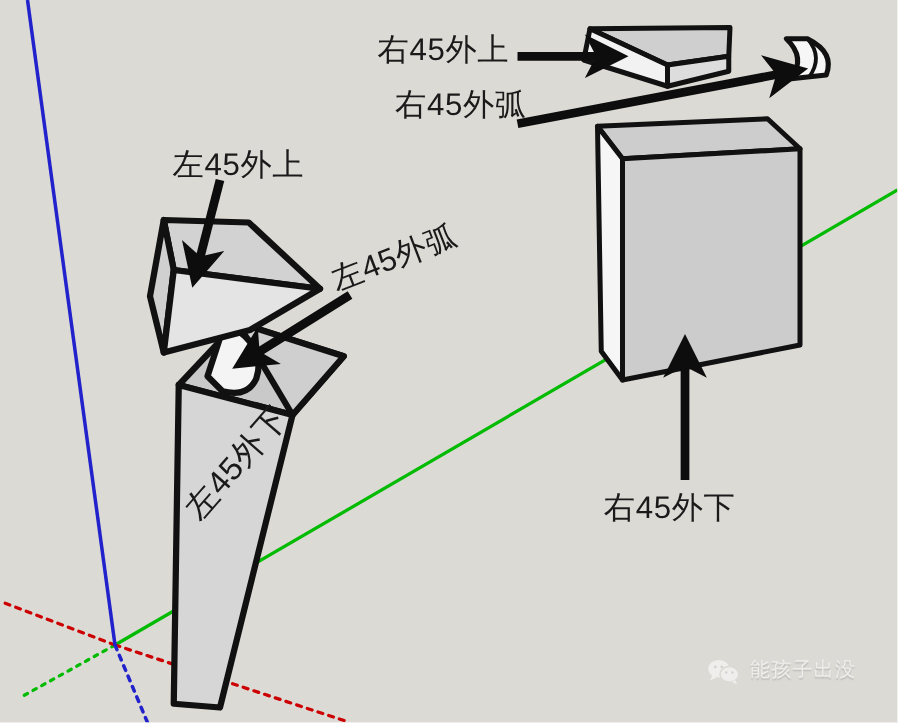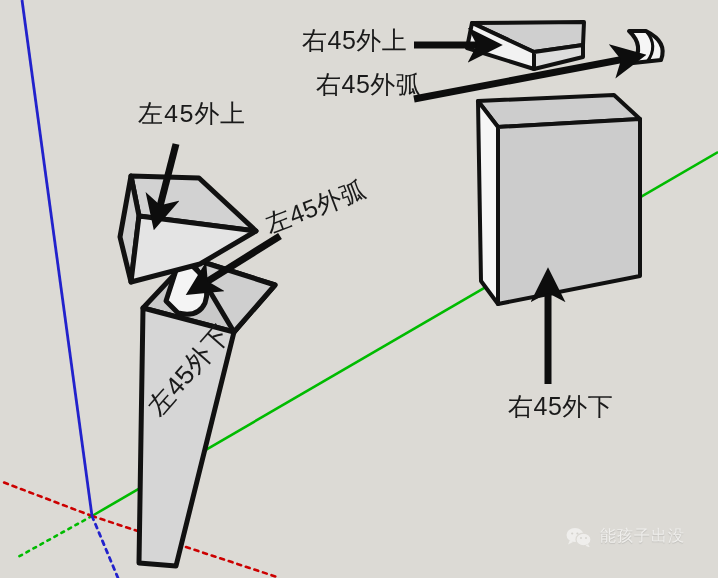--- a/index.html
+++ b/index.html
@@ -26,26 +26,26 @@
     position: absolute;
     color: #1a1a1a;
     font-family: "Liberation Sans", "DejaVu Sans", sans-serif;
     font-size: 25px;
     font-weight: 500;
     letter-spacing: 0.5px;
     white-space: nowrap;
     line-height: 1;
     user-select: none;
   }
-  #label-left-top   { left: 138px; top: 103px; font-family: Liberation Mono, monospace; }
+  #label-left-top   { left: 138px; top: 120px; }
   #label-left-arc   { left: 262px; top: 214px; transform: rotate(-21deg); transform-origin: left top; }
   #label-left-bottom{ left: 143px; top: 403px; transform: rotate(-49deg); transform-origin: left top; font-size: 26px; }
   #label-right-top  { left: 302px; top: 28px; text-align: center; }
   #label-right-arc  { left: 316px; top: 72px; }
-  #label-right-bottom { left: 508px; top: 394px; }
+  #label-right-bottom { left: 483px; top: 394px; }
 
   #watermark {
     position: absolute;
     left: 566px;
     top: 526px;
     display: flex;
     align-items: center;
     gap: 8px;
     opacity: 0.55;
   }

